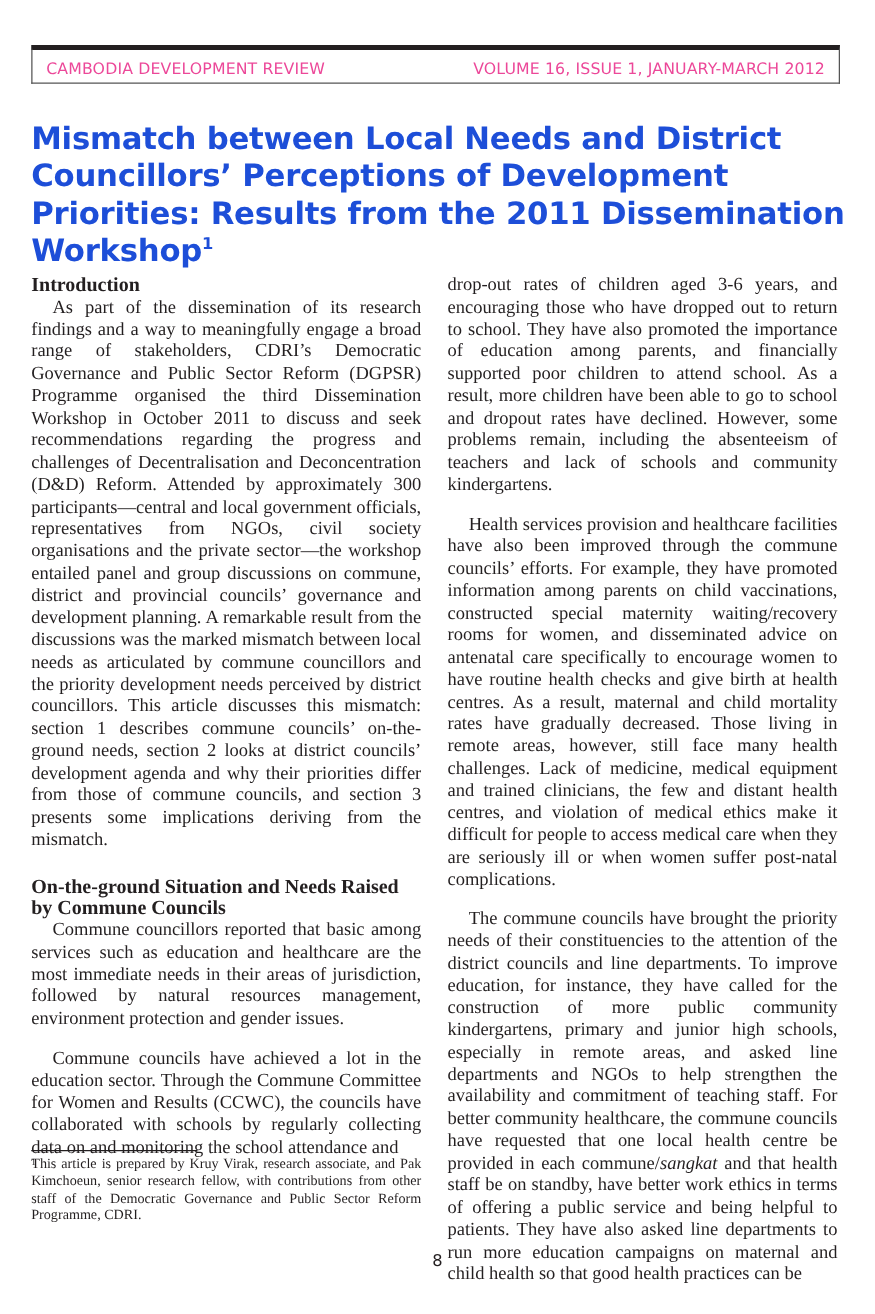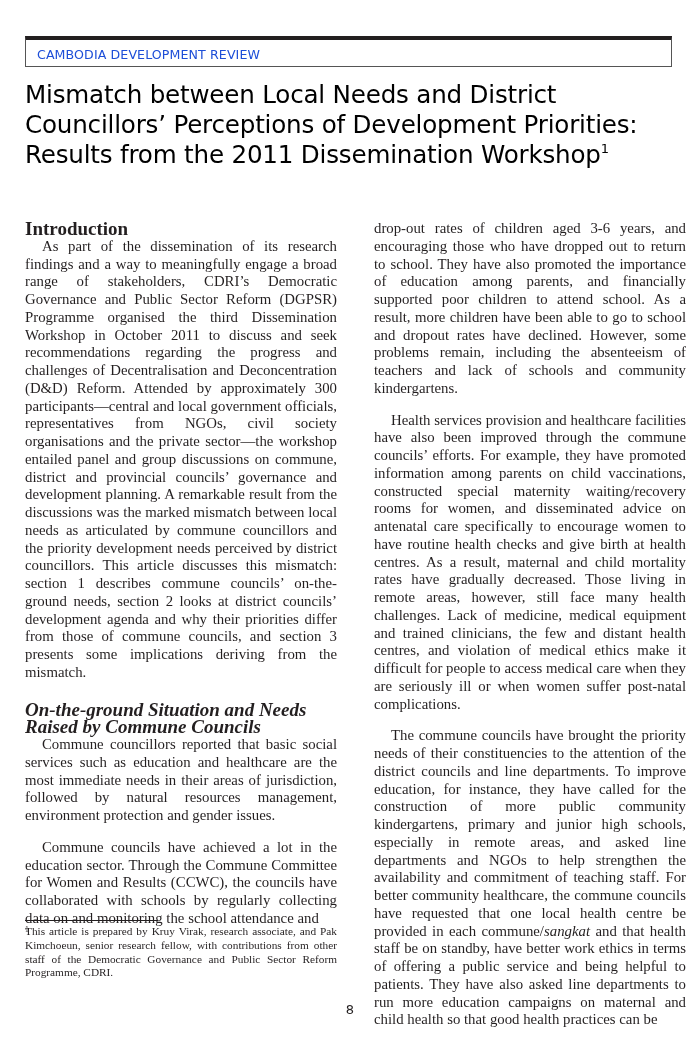--- a/index.html
+++ b/index.html
@@ -1,44 +1,44 @@
 <!DOCTYPE html>
 <html><head>
 <meta charset="utf-8">
 <style>
   html, body { margin: 0; padding: 0; background: #ffffff; }
   body { width: 700px; height: 1051px; position: relative; overflow: hidden; color: #231f20; }
   .header-box {
     position: absolute; left: 25px; top: 36px; width: 647px; height: 31px;
     border: 1px solid #555; border-top: 4px solid #231f20; box-sizing: border-box;
-    font-family: "DejaVu Sans", sans-serif; font-size: 12.6px; color: #1d4ed8;
+    font-family: "DejaVu Sans", sans-serif; font-size: 12.6px; color: #ec4899;
   }
   .header-box .left { position: absolute; left: 11px; top: 7px; letter-spacing: 0.1px; }
   .header-box .right { position: absolute; right: 11px; top: 7px; letter-spacing: 0.1px; }
   .title {
-    position: absolute; left: 25px; top: 80px; width: 660px;
-    font-family: "DejaVu Sans", sans-serif; font-weight: normal; font-size: 24.6px;
-    line-height: 30px; color: #000000; margin: 0; letter-spacing: -0.2px;
+    position: absolute; left: 25px; top: 96px; width: 660px;
+    font-family: "DejaVu Sans", sans-serif; font-weight: bold; font-size: 24.6px;
+    line-height: 30px; color: #1d4ed8; margin: 0; letter-spacing: -0.2px;
   }
   .title sup { font-size: 13px; vertical-align: 10px; line-height: 0; }
   .col {
     position: absolute; top: 220px; width: 312px;
     font-family: "Liberation Serif", serif; font-size: 14.8px; line-height: 17.75px;
     text-align: justify; color: #231f20;
   }
   .col.left { left: 25px; }
-  .col.right { left: 374px; }
+  .col.right { left: 358px; }
   .col h2 {
-    font-family: "Liberation Serif", serif; font-weight: bold; font-size: 19px;
+    font-family: "Liberation Serif", serif; font-weight: bold; font-size: 16px;
     line-height: 17.75px; margin: 0; text-align: left;
   }
   .col p { margin: 0; text-indent: 17px; }
   .col p.noindent { text-indent: 0; }
   .col p.gap { margin-top: 14px; }
-  .col h2.gap { margin-top: 19px; font-style: italic; }
+  .col h2.gap { margin-top: 19px; }
   .footnote-rule {
     position: absolute; left: 25px; top: 920px; width: 133px; height: 0;
     border-top: 1px solid #231f20;
   }
   .footnote {
     position: absolute; left: 25px; top: 925px; width: 312px;
     font-family: "Liberation Serif", serif; font-size: 11.3px; line-height: 13.8px;
     text-align: justify; color: #231f20;
   }
   .footnote .fn-mark { position: absolute; left: 0; top: -2px; font-size: 7.5px; }
@@ -47,29 +47,30 @@
     position: absolute; left: 0; width: 700px; top: 1002px; text-align: center;
     font-family: "DejaVu Sans", sans-serif; font-size: 13px; color: #231f20;
   }
   i { }
 </style>
 </head>
 <body>
 
 <div class="header-box">
   <span class="left">CAMBODIA DEVELOPMENT REVIEW</span>
+  <span class="right">VOLUME 16, ISSUE 1, JANUARY-MARCH 2012</span>
 </div>
 
 <h1 class="title"><span>Mismatch between Local Needs and District Councillors’ Perceptions of Development Priorities: Results from the 2011 Dissemination Workshop</span><sup>1</sup></h1>
 
 <div class="col left">
   <h2>Introduction</h2>
   <p>As part of the dissemination of its research findings and a way to meaningfully engage a broad range of stakeholders, CDRI’s Democratic Governance and Public Sector Reform (DGPSR) Programme organised the third Dissemination Workshop in October 2011 to discuss and seek recommendations regarding the progress and challenges of Decentralisation and Deconcentration (D&amp;D) Reform. Attended by approximately 300 participants—central and local government officials, representatives from NGOs, civil society organisations and the private sector—the workshop entailed panel and group discussions on commune, district and provincial councils’ governance and development planning. A remarkable result from the discussions was the marked mismatch between local needs as articulated by commune councillors and the priority development needs perceived by district councillors. This article discusses this mismatch: section 1 describes commune councils’ on-the-ground needs, section 2 looks at district councils’ development agenda and why their priorities differ from those of commune councils, and section 3 presents some implications deriving from the mismatch.</p>
   <h2 class="gap">On-the-ground Situation and Needs Raised by Commune Councils</h2>
-  <p>Commune councillors reported that basic social services such as education and healthcare are the most immediate needs in their areas of jurisdiction, followed by natural resources management, environment protection and gender issues.</p>
+  <p>Commune councillors reported that basic among services such as education and healthcare are the most immediate needs in their areas of jurisdiction, followed by natural resources management, environment protection and gender issues.</p>
   <p class="gap">Commune councils have achieved a lot in the education sector. Through the Commune Committee for Women and Results (CCWC), the councils have collaborated with schools by regularly collecting data on and monitoring the school attendance and</p>
 </div>
 
 <div class="col right">
   <p class="noindent">drop-out rates of children aged 3-6 years, and encouraging those who have dropped out to return to school. They have also promoted the importance of education among parents, and financially supported poor children to attend school. As a result, more children have been able to go to school and dropout rates have declined. However, some problems remain, including the absenteeism of teachers and lack of schools and community kindergartens.</p>
   <p class="gap">Health services provision and healthcare facilities have also been improved through the commune councils’ efforts. For example, they have promoted information among parents on child vaccinations, constructed special maternity waiting/recovery rooms for women, and disseminated advice on antenatal care specifically to encourage women to have routine health checks and give birth at health centres. As a result, maternal and child mortality rates have gradually decreased. Those living in remote areas, however, still face many health challenges. Lack of medicine, medical equipment and trained clinicians, the few and distant health centres, and violation of medical ethics make it difficult for people to access medical care when they are seriously ill or when women suffer post-natal complications.</p>
   <p class="gap"><span>The commune councils have brought the priority needs of their constituencies to the attention of the district councils and line departments. To improve education, for instance, they have called for the construction of more public community kindergartens, primary and junior high schools, especially in remote areas, and asked line departments and NGOs to help strengthen the availability and commitment of teaching staff. For better community healthcare, the commune councils have requested that one local health centre be provided in each commune/</span><i>sangkat</i><span> and that health staff be on standby, have better work ethics in terms of offering a public service and being helpful to patients. They have also asked line departments to run more education campaigns on maternal and child health so that good health practices can be</span></p>
 </div>
 
 <div class="footnote-rule"></div>

